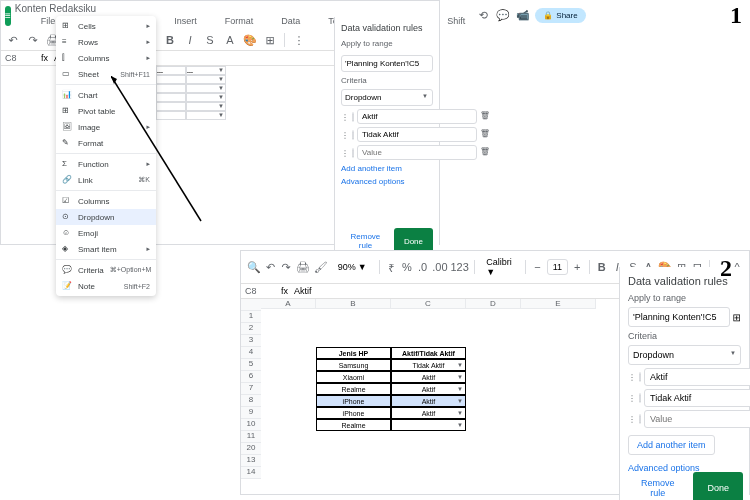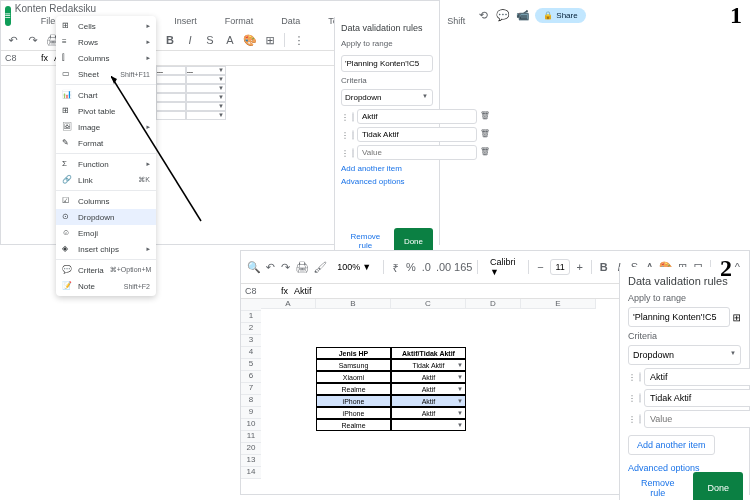--- a/index.html
+++ b/index.html
@@ -213,21 +213,21 @@
     <div class="menu-row highlighted">
         <span class="menu-row-icon">⊙</span>
         <span>Dropdown</span>
       </div>
     <div class="menu-row">
         <span class="menu-row-icon">☺</span>
         <span>Emoji</span>
       </div>
     <div class="menu-row">
         <span class="menu-row-icon">◈</span>
-        <span>Insert chips</span>
+        <span>Smart item</span>
         <span class="chevron-right">▸</span>
       </div>
     <div class="menu-sep"></div>
     <div class="menu-row">
         <span class="menu-row-icon">💬</span>
         <span>Criteria</span>
         <span class="menu-shortcut">⌘+Option+M</span>
       </div>
     <div class="menu-row">
         <span class="menu-row-icon">📝</span>
@@ -316,27 +316,27 @@
 
 <div class="number-badge badge-1">1</div>
 
 <div class="panel panel-2">
   <div class="toolbar">
     <span class="toolbar-icon">🔍</span>
     <span class="toolbar-icon">↶</span>
     <span class="toolbar-icon">↷</span>
     <span class="toolbar-icon">🖨</span>
     <span class="toolbar-icon">🖌</span>
-    <span class="zoom-box"><span>100%</span> ▼</span>
+    <span class="zoom-box"><span>90%</span> ▼</span>
     <span class="toolbar-divider"></span>
     <span class="toolbar-icon">₹</span>
     <span class="toolbar-icon">%</span>
     <span class="toolbar-icon">.0</span>
     <span class="toolbar-icon">.00</span>
-    <span class="toolbar-icon">165</span>
+    <span class="toolbar-icon">123</span>
     <span class="toolbar-divider"></span>
     <span class="font-box"><span>Calibri</span> ▼</span>
     <span class="toolbar-divider"></span>
     <span class="toolbar-icon">−</span>
     <span class="size-box">11</span>
     <span class="toolbar-icon">+</span>
     <span class="toolbar-divider"></span>
     <span class="toolbar-icon">
         <b>B</b>
       </span>

